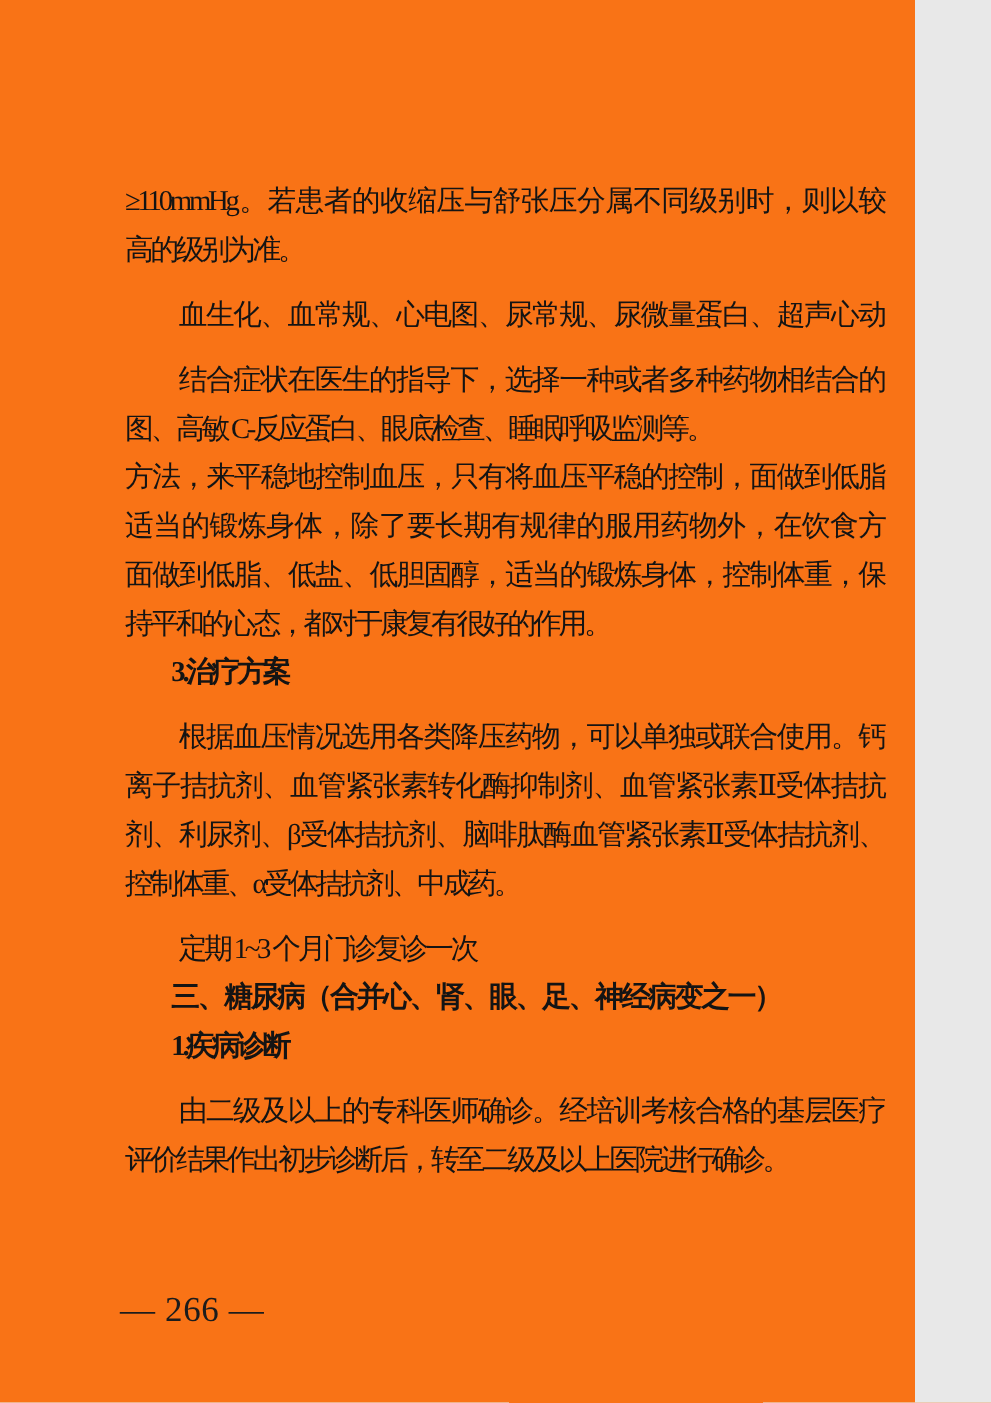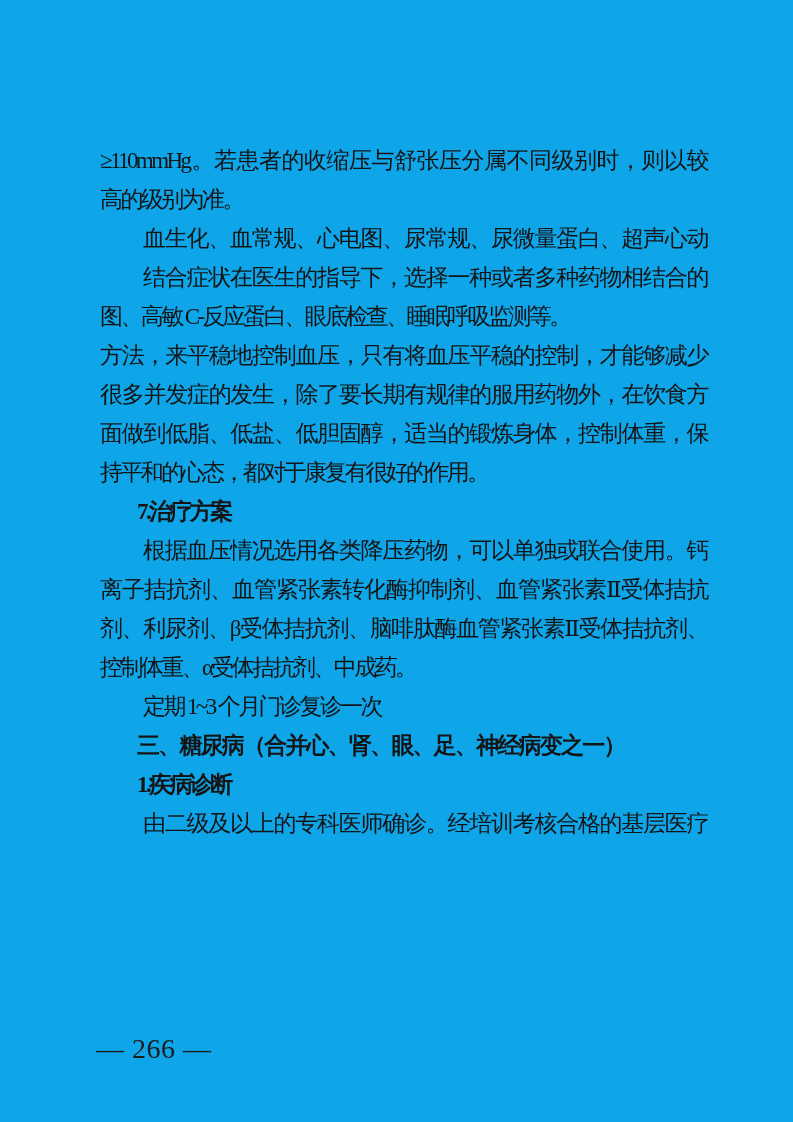--- a/index.html
+++ b/index.html
@@ -2,23 +2,23 @@
 <html><head>
 <meta charset="utf-8">
 <style>
   html, body {
     margin: 0;
     padding: 0;
     background: #e8e8e8;
   }
   .page {
     position: relative;
-    width: 793px;
+    width: 732px;
     height: 1122px;
-    background: #0ea5e9;
+    background: #f97316;
     overflow: hidden;
     font-family: "Liberation Serif", "DejaVu Serif", serif;
     color: #141414;
     text-decoration: underline;
   }
   .content {
     position: absolute;
     left: 100px;
     top: 141px;
     width: 607px;
@@ -30,20 +30,21 @@
     letter-spacing: -2.6px;
     text-align: justify;
     white-space: pre-wrap;
     overflow: visible;
   }
   .line.fill {
     text-align-last: justify;
   }
   .line.indent {
     padding-left: 43px;
+    margin-top: 13px;
   }
   .line.indent-h {
     padding-left: 37px;
   }
   .heading-serif {
     font-weight: bold;
   }
   .heading-hei {
     font-weight: bold;
     font-family: "Liberation Sans", "DejaVu Sans", sans-serif;
@@ -63,28 +64,29 @@
 </head>
 <body>
 
 <div class="page">
   <div class="content" id="content">
       <div class="line body fill">≥110mmHg。若患者的收缩压与舒张压分属不同级别时，则以较</div>
       <div class="line body">高的级别为准。</div>
       <div class="line body fill indent">血生化、血常规、心电图、尿常规、尿微量蛋白、超声心动</div>
       <div class="line body fill indent">结合症状在医生的指导下，选择一种或者多种药物相结合的</div>
       <div class="line body">图、高敏 C-反应蛋白、眼底检查、睡眠呼吸监测等。</div>
-      <div class="line body fill">方法，来平稳地控制血压，只有将血压平稳的控制，才能够减少</div>
-      <div class="line body fill">很多并发症的发生，除了要长期有规律的服用药物外，在饮食方</div>
+      <div class="line body fill">方法，来平稳地控制血压，只有将血压平稳的控制，面做到低脂</div>
+      <div class="line body fill">适当的锻炼身体，除了要长期有规律的服用药物外，在饮食方</div>
       <div class="line body fill">面做到低脂、低盐、低胆固醇，适当的锻炼身体，控制体重，保</div>
       <div class="line body">持平和的心态，都对于康复有很好的作用。</div>
-      <div class="line heading-serif indent-h">7.治疗方案</div>
+      <div class="line heading-serif indent-h">3.治疗方案</div>
       <div class="line body fill indent">根据血压情况选用各类降压药物，可以单独或联合使用。钙</div>
       <div class="line body fill">离子拮抗剂、血管紧张素转化酶抑制剂、血管紧张素Ⅱ受体拮抗</div>
       <div class="line body fill">剂、利尿剂、β受体拮抗剂、脑啡肽酶血管紧张素Ⅱ受体拮抗剂、</div>
       <div class="line body">控制体重、α受体拮抗剂、中成药。</div>
       <div class="line body indent">定期 1~3 个月门诊复诊一次</div>
       <div class="line heading-hei indent-h">三、糖尿病（合并心、肾、眼、足、神经病变之一）</div>
       <div class="line heading-serif indent-h">1.疾病诊断</div>
       <div class="line body fill indent">由二级及以上的专科医师确诊。经培训考核合格的基层医疗</div>
+      <div class="line body">评价结果作出初步诊断后，转至二级及以上医院进行确诊。</div>
     </div>
   <div class="footer">— 266 —</div>
 </div>
 
 </body></html>

